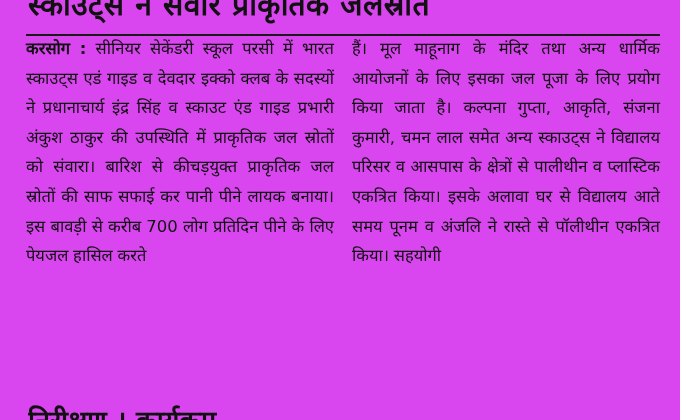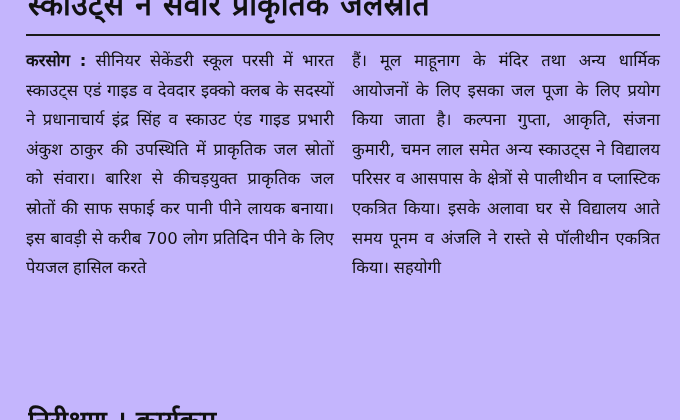--- a/index.html
+++ b/index.html
@@ -10,21 +10,21 @@
     width: 680px;
     height: 420px;
     background: #ffffff;
     font-family: "DejaVu Sans", sans-serif;
     overflow: hidden;
   }
   .page {
     position: relative;
     width: 680px;
     height: 420px;
-    background: #c4b5fd;
+    background: #d946ef;
     overflow: hidden;
   }
   
   .headline {
     position: absolute;
     left: 28px;
     top: -14px;
     width: 630px;
     height: 44px;
     overflow: hidden;
@@ -40,21 +40,21 @@
     position: absolute;
     left: 26px;
     top: 34px;
     width: 634px;
     height: 2px;
     background: #1a1a1a;
   }
   .columns {
     position: absolute;
     left: 26px;
-    top: 46px;
+    top: 34px;
     width: 634px;
     height: 356px;
     display: flex;
     gap: 18px;
     justify-content: center;
   }
   .col {
     width: 308px;
     position: relative;
   }

